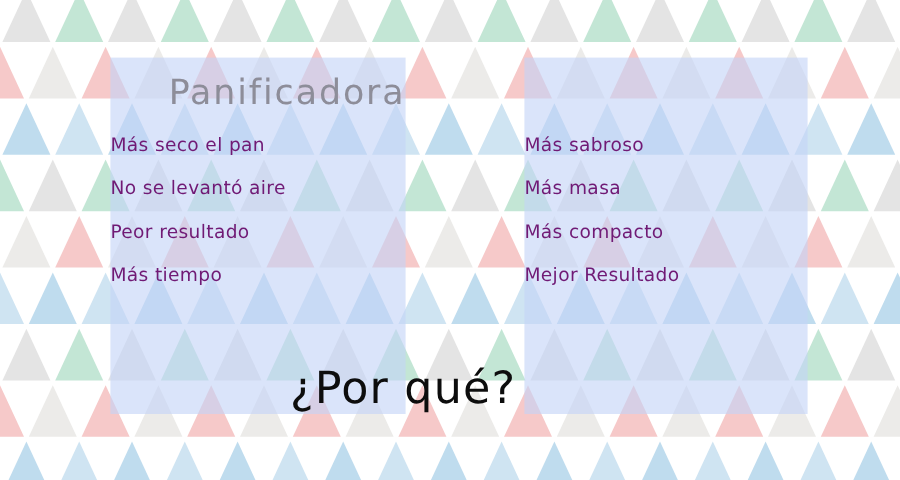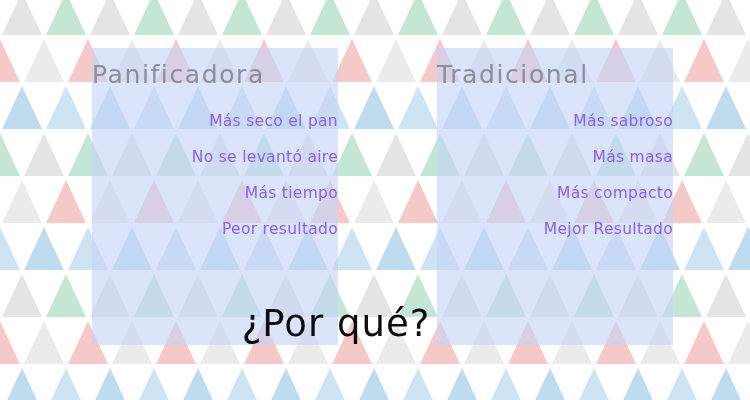--- a/index.html
+++ b/index.html
@@ -63,47 +63,47 @@
     position: relative;
     width: 100%;
     height: 100%;
   }
 
   .col-title {
     position: absolute;
     left: 0;
     top: 12px;
     width: 100%;
-    text-align: left;
+    text-align: right;
     font-family: "DejaVu Sans", sans-serif;
-    font-size: 25px;
+    font-size: 29px;
     font-weight: 400;
     letter-spacing: 1.6px;
     color: #8d8d99;
     white-space: nowrap;
   }
 
   .col-list {
     position: absolute;
     left: 0;
     top: 55px;
     width: 100%;
     margin: 0;
     padding: 0;
     list-style: none;
   }
   .col-list li {
     height: 36px;
     line-height: 36px;
-    text-align: right;
+    text-align: left;
     font-family: "DejaVu Sans", sans-serif;
     font-size: 15.5px;
     font-weight: 400;
     letter-spacing: 0.3px;
-    color: #8b5cf6;
+    color: #701a75;
     white-space: nowrap;
   }
 
   
   #question {
     position: absolute;
     z-index: 2;
     left: 0;
     top: 302px;
     width: 672px;
@@ -379,30 +379,29 @@
       </svg>
     </div>
 
   <div class="panel" id="panel-left">
     <div class="panel-bg"></div>
     <div class="panel-inner">
       <div class="col-title">Panificadora</div>
       <ul class="col-list">
         <li>Más seco el pan</li>
         <li>No se levantó aire</li>
+        <li>Peor resultado</li>
         <li>Más tiempo</li>
-        <li>Peor resultado</li>
       </ul>
     </div>
   </div>
 
   <div class="panel" id="panel-right">
     <div class="panel-bg"></div>
     <div class="panel-inner">
-      <div class="col-title">Tradicional</div>
       <ul class="col-list">
         <li>Más sabroso</li>
         <li>Más masa</li>
         <li>Más compacto</li>
         <li>Mejor Resultado</li>
       </ul>
     </div>
   </div>
 
   <div id="question">¿Por qué?</div>

